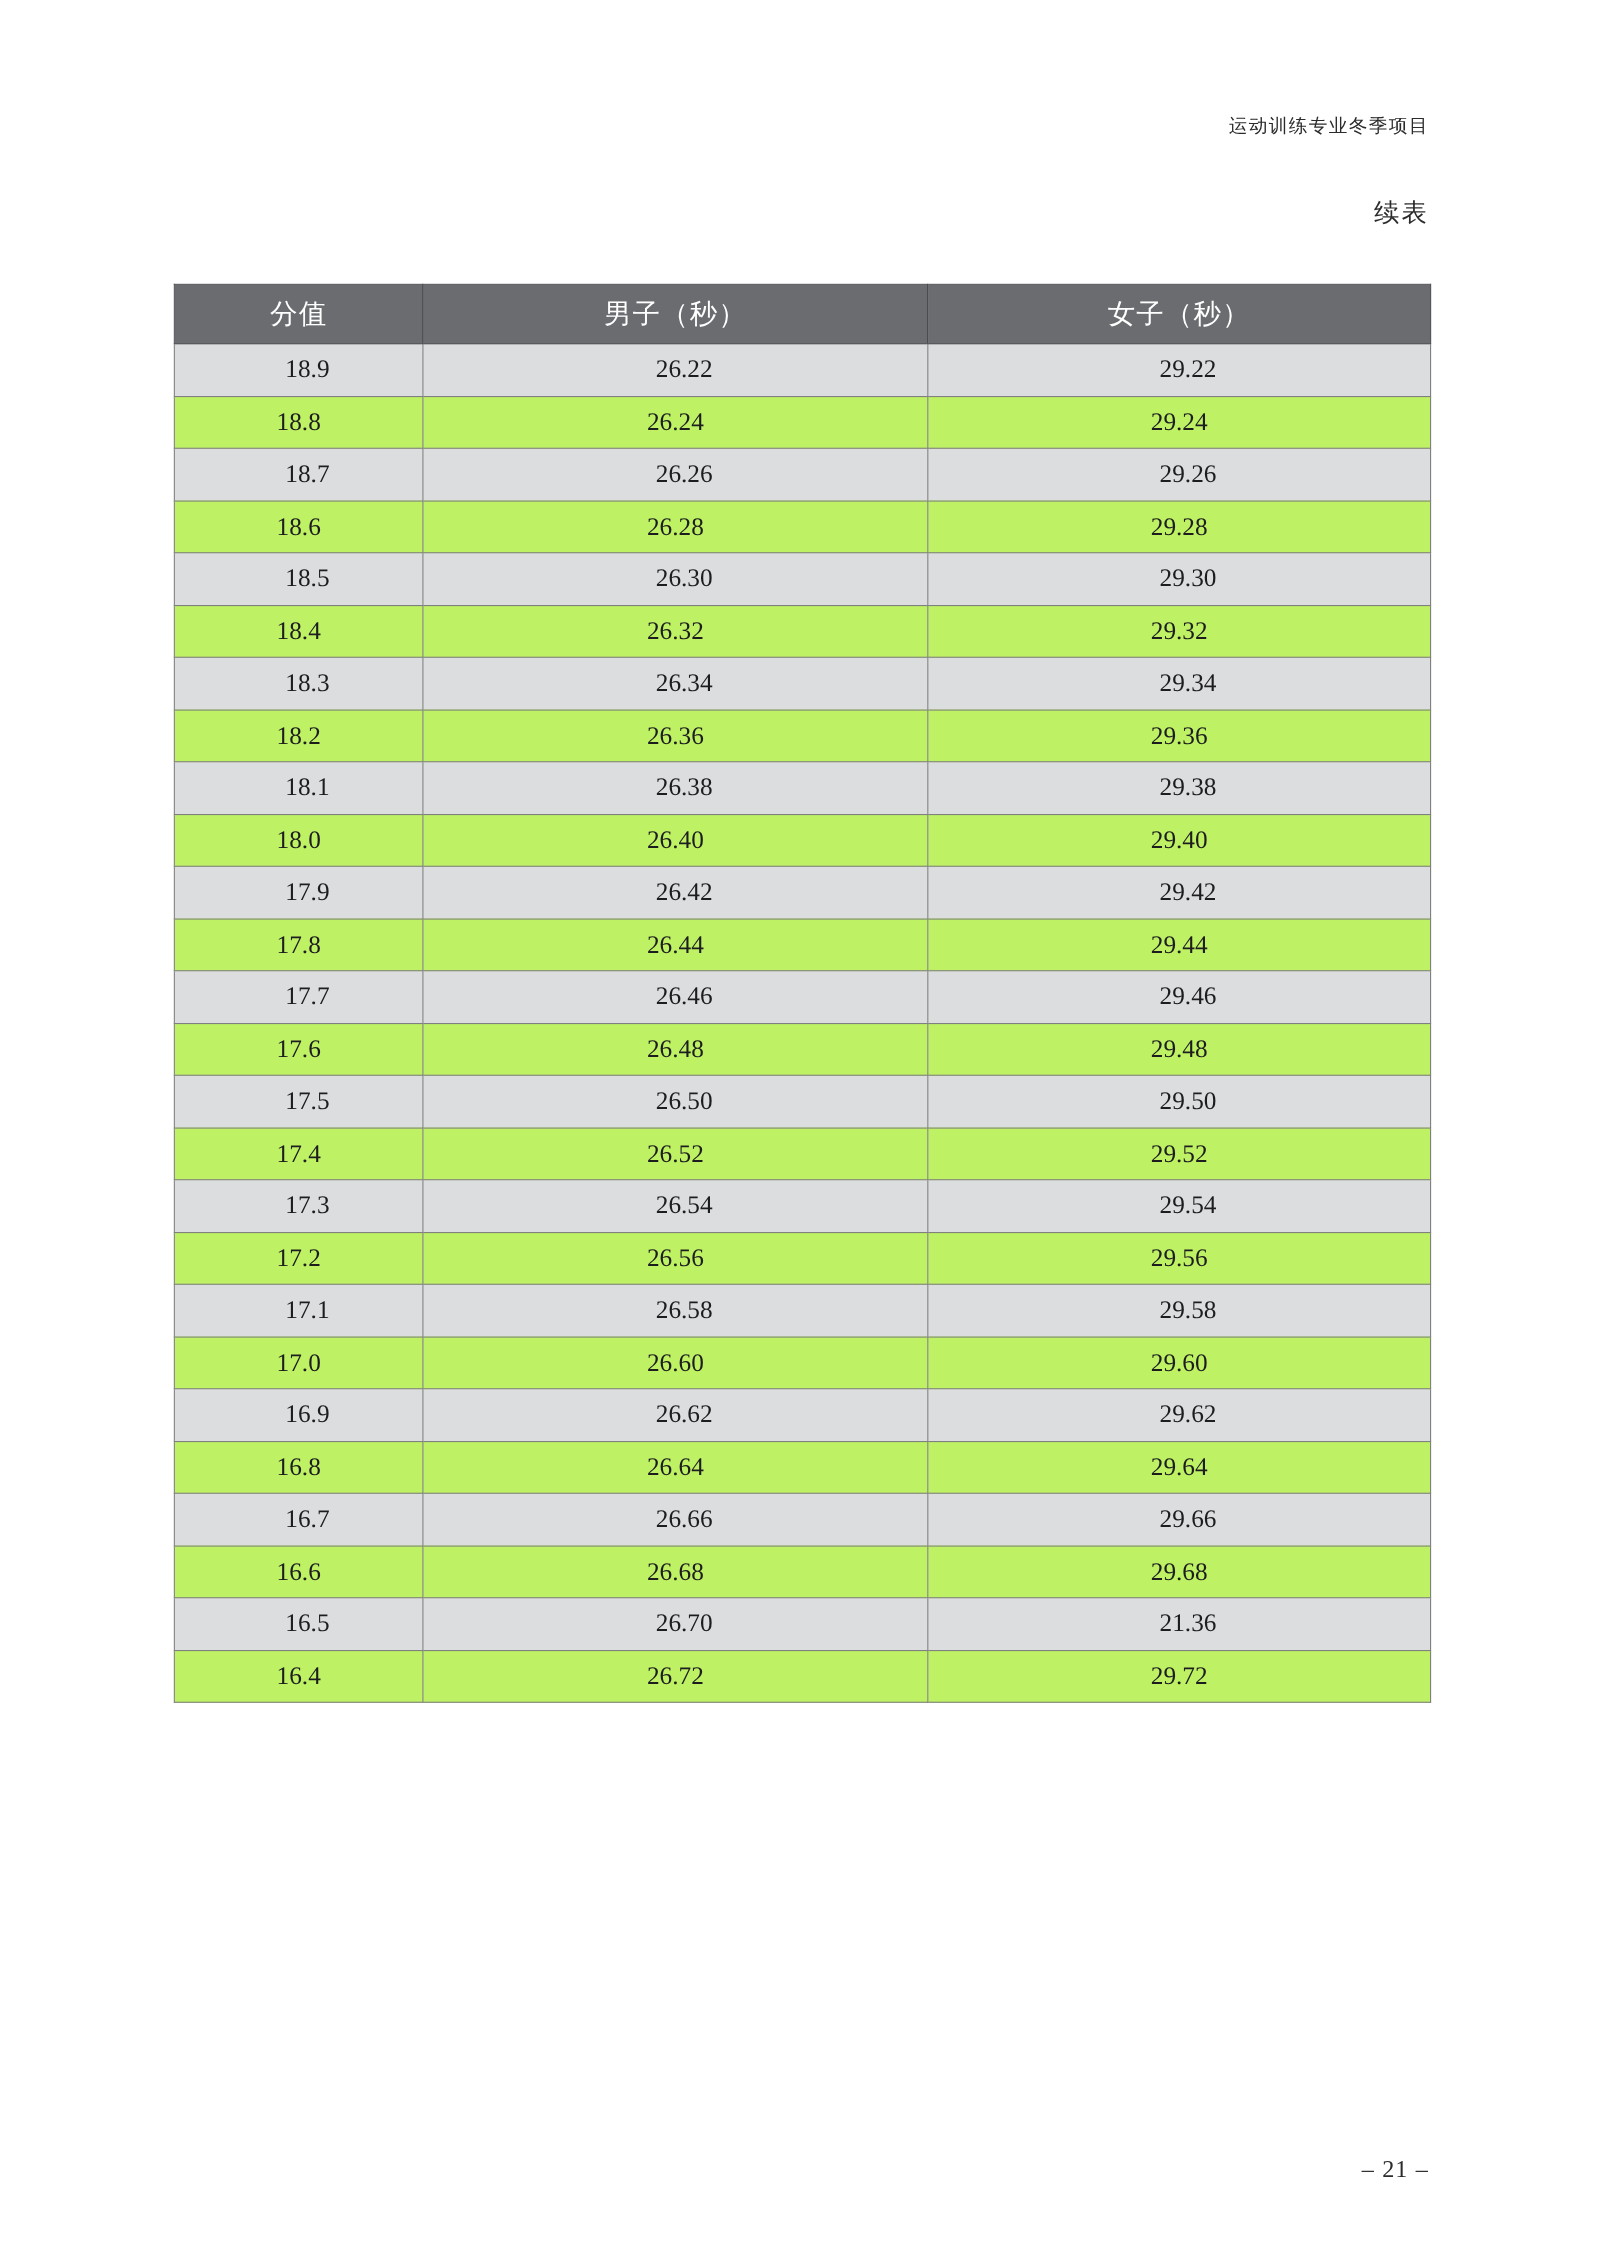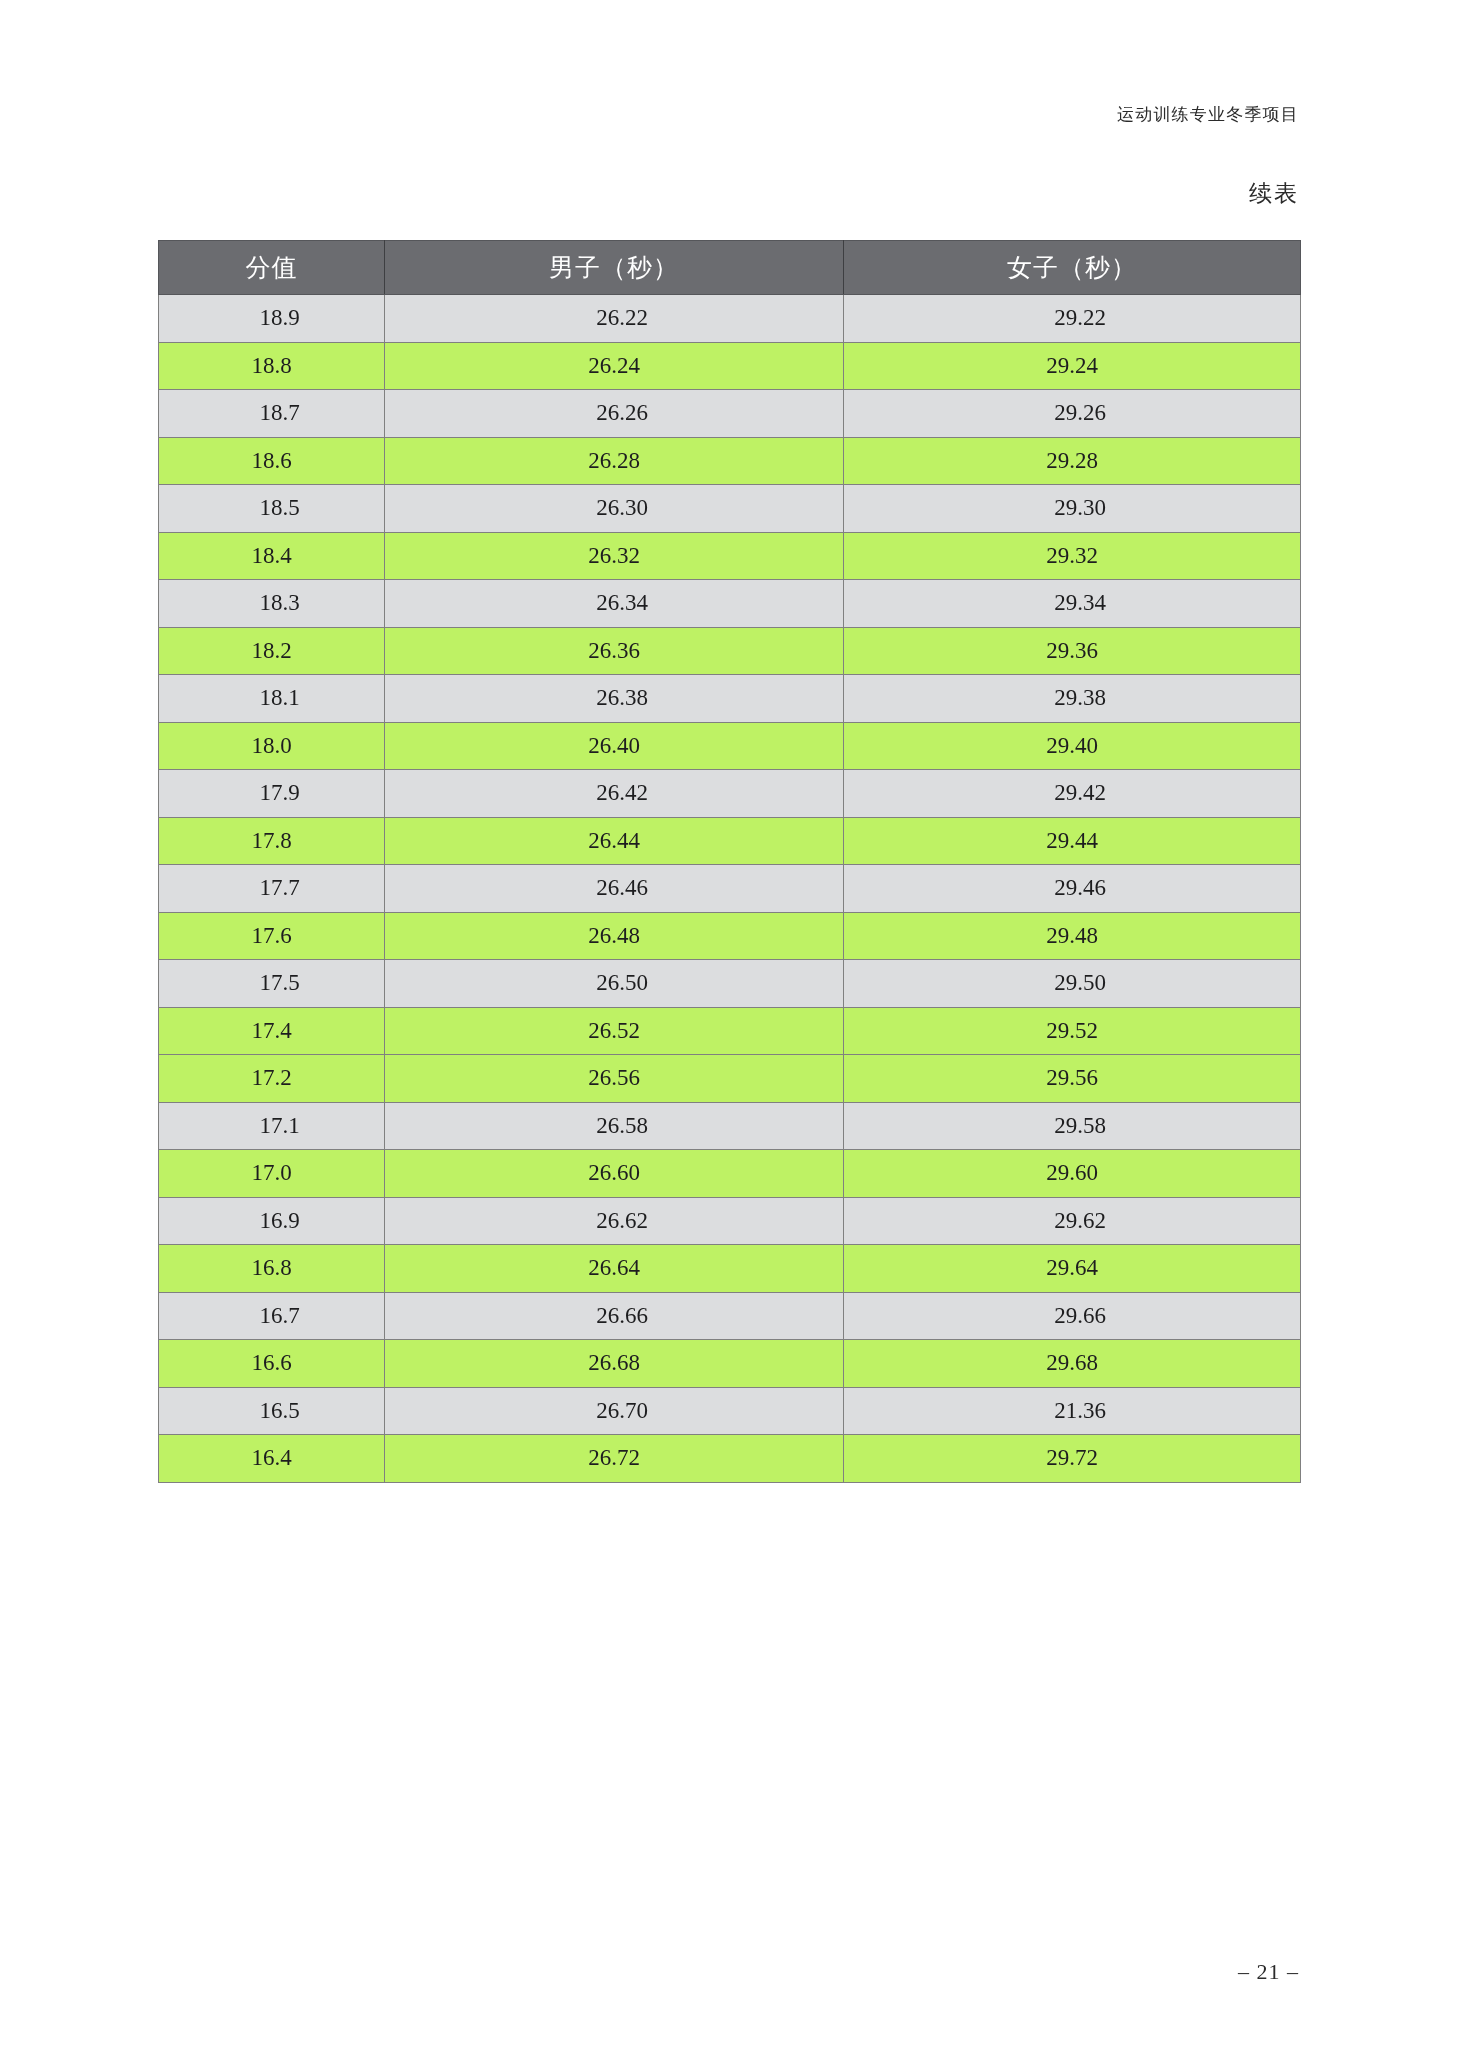--- a/index.html
+++ b/index.html
@@ -42,21 +42,21 @@
     font-size: 23px;
     letter-spacing: 2px;
     color: #2b2b2b;
     white-space: nowrap;
   }
 
   
   .table-wrap {
     position: absolute;
     left: 158px;
-    top: 240px;
+    top: 258px;
     width: 1224px;
   }
   table.score-table {
     border-collapse: collapse;
     width: 1142px;
     table-layout: fixed;
   }
   table.score-table col.c-score { width: 226px; }
   table.score-table col.c-men   { width: 459px; }
   table.score-table col.c-women { width: 457px; }
@@ -196,20 +196,25 @@
           <tr class="row-dark">
             <td>17.5</td>
             <td>26.50</td>
             <td>29.50</td>
           </tr>
           <tr class="row-light">
             <td>17.4</td>
             <td>26.52</td>
             <td>29.52</td>
           </tr>
+          <tr class="row-dark">
+            <td>17.3</td>
+            <td>26.54</td>
+            <td>29.54</td>
+          </tr>
           <tr class="row-light">
             <td>17.2</td>
             <td>26.56</td>
             <td>29.56</td>
           </tr>
           <tr class="row-dark">
             <td>17.1</td>
             <td>26.58</td>
             <td>29.58</td>
           </tr>

